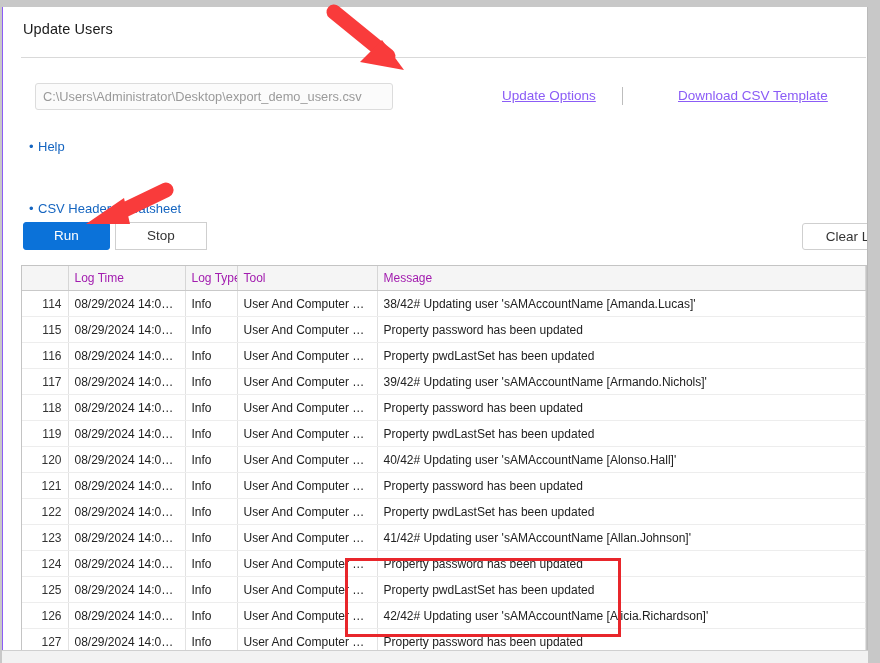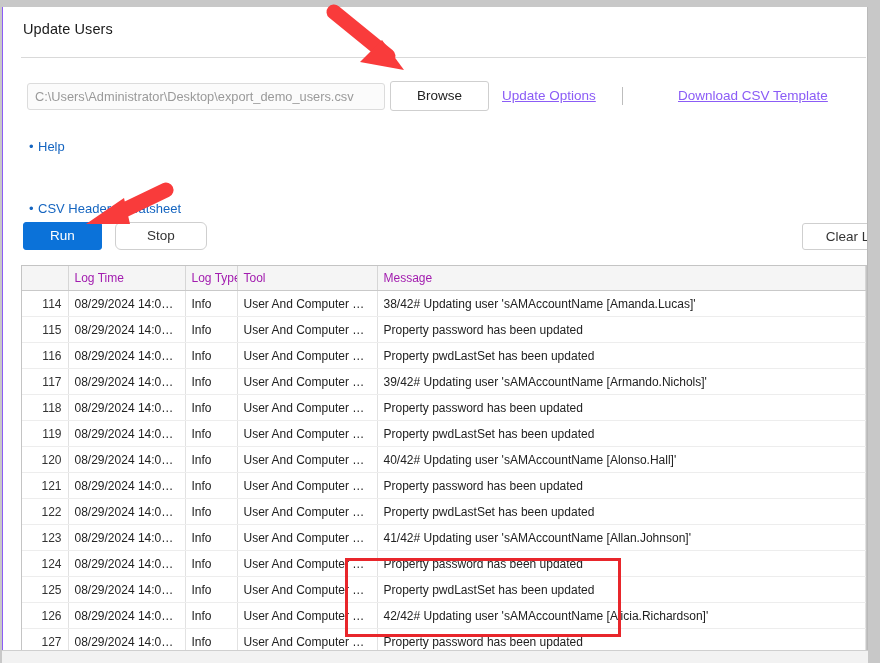--- a/index.html
+++ b/index.html
@@ -45,21 +45,21 @@
     position: absolute;
     left: 18px;
     top: 50px;
     width: 845px;
     height: 1px;
     background: #d9d9d9;
   }
   
   .file-input {
     position: absolute;
-    left: 24px;
+    left: 32px;
     top: 76px;
     width: 358px;
     height: 27px;
     box-sizing: border-box;
     border: 1px solid #dcdcdc;
     border-radius: 3px;
     background: #fbfbfb;
     color: #9a9a9a;
     font-size: 12.8px;
     line-height: 25px;
@@ -119,42 +119,42 @@
     text-decoration: none;
     cursor: pointer;
   }
   #bullet-help { top: 132px; }
   #bullet-cheatsheet { top: 158px; margin-top: 36px; }
   
   .run-btn {
     position: absolute;
     left: 20px;
     top: 215px;
-    width: 79px;
+    width: 87px;
     height: 28px;
     box-sizing: border-box;
     background: #0b72d9;
     border: 1px solid #0b72d9;
     border-radius: 3px;
     color: #fff;
     font-size: 13.5px;
     line-height: 26px;
     text-align: center;
     cursor: pointer;
   }
   .stop-btn {
     position: absolute;
     left: 112px;
     top: 215px;
     width: 92px;
     height: 28px;
     box-sizing: border-box;
     background: #ffffff;
     border: 1px solid #cfcfcf;
-    border-radius: 6px;
+    border-radius: 0;
     color: #333;
     font-size: 13.5px;
     line-height: 26px;
     text-align: center;
     cursor: pointer;
   }
   .clearlog-btn {
     position: absolute;
     left: 799px;
     top: 216px;
@@ -258,21 +258,20 @@
 
   <div class="titlebar-strip"></div>
 
   <div class="window">
 
     <div class="page-title">Update Users</div>
     <div class="title-rule"></div>
 
     <div class="file-input" title="C:\Users\Administrator\Desktop\export_demo_users.csv">C:\Users\Administrator\Desktop\export_demo_users.csv</div>
 
-    <div class="browse-btn">Browse</div>
 
     <div class="toplink" id="link-update-options">Update Options</div>
 
     <div class="link-divider"></div>
 
     <div class="toplink" id="link-download-template">Download CSV Template</div>
 
     <div class="bullet-link" id="bullet-help">
       <span class="dot">•</span><span class="lbl">Help</span>
     </div>

